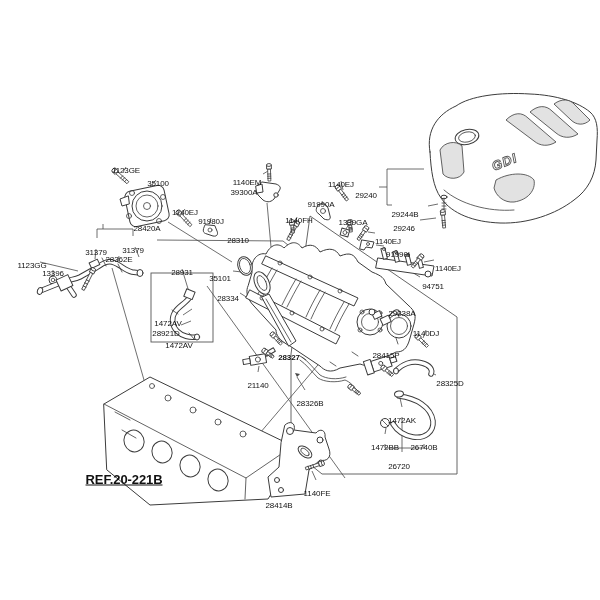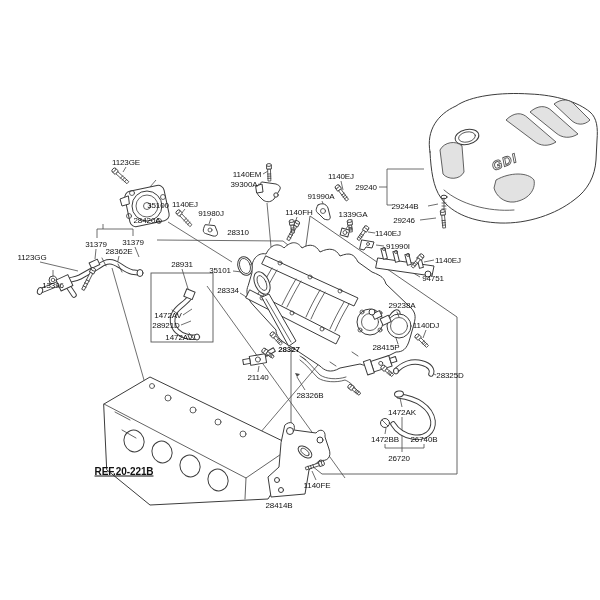--- a/index.html
+++ b/index.html
@@ -1,22 +1,22 @@
 <!DOCTYPE html>
 <html><head>
 <meta charset="utf-8">
 <style>
   html,body{margin:0;padding:0;background:#fff;}
   #stage{position:relative;width:600px;height:600px;background:#ffffff;overflow:hidden;
          font-family:"Liberation Sans",sans-serif;}
   #art{position:absolute;left:0;top:0;}
-  #labels{position:absolute;left:0;top:0;width:600px;height:540px;pointer-events:none;}
+  #labels{position:absolute;left:0;top:8px;width:600px;height:540px;pointer-events:none;}
   .label{position:absolute;font:8px "Liberation Sans",sans-serif;color:#111;
          transform:translate(-50%,-50%);white-space:nowrap;letter-spacing:-0.1px;}
-  .label.bold{font-weight:bold;font-size:10px;}
+  .label.bold{font-weight:bold;font-size:13px;}
   .label.underline{text-decoration:underline;}
   .ln{stroke:#4a4a4a;stroke-width:.8;fill:none;}
   .pt{stroke:#3c3c3c;stroke-width:1;fill:#fff;stroke-linejoin:round;stroke-linecap:round;}
   .pt2{stroke:#3c3c3c;stroke-width:.8;fill:none;stroke-linejoin:round;stroke-linecap:round;}
   .bx{stroke:#555;stroke-width:.9;fill:none;}
   .shade{fill:#e2e2e2;stroke:#3c3c3c;stroke-width:.8;}
   .tube{stroke:#3c3c3c;stroke-width:5.5;fill:none;stroke-linecap:round;}
   .tube2{stroke:#fff;stroke-width:3.6;fill:none;stroke-linecap:round;}
 </style>
 </head>
@@ -416,39 +416,39 @@
           <line x1="12.920000000000002" y1="-2" x2="12.920000000000002" y2="2" stroke="#3c3c3c" stroke-width=".8"></line>
           <line x1="16.34" y1="-2" x2="16.34" y2="2" stroke="#3c3c3c" stroke-width=".8"></line>
           <rect x="-3" y="-2.4" width="4" height="4.8" fill="#fff" stroke="#3c3c3c" stroke-width=".9"></rect>
           <ellipse cx="-3" cy="0" rx="1.4" ry="2.4" fill="#fff" stroke="#3c3c3c" stroke-width=".9"></ellipse>
         </g>
       </g>
 </svg>
 
 <div id="labels">
       <div class="label" style="left: 126px; top: 162px;">1123GE</div>
-      <div class="label" style="left: 158px; top: 175px; margin-top: 30px;">35100</div>
+      <div class="label" style="left: 158px; top: 175px;">35100</div>
       <div class="label" style="left: 247px; top: 174px;">1140EM</div>
       <div class="label" style="left: 244px; top: 184px;">39300A</div>
       <div class="label" style="left: 341px; top: 176px;">1140EJ</div>
       <div class="label" style="left: 321px; top: 196px;">91990A</div>
       <div class="label" style="left: 366px; top: 187px;">29240</div>
       <div class="label" style="left: 405px; top: 206px;">29244B</div>
       <div class="label" style="left: 404px; top: 220px;">29246</div>
       <div class="label" style="left: 185px; top: 204px;">1140EJ</div>
       <div class="label" style="left: 211px; top: 213px;">91980J</div>
       <div class="label" style="left: 299px; top: 212px;">1140FH</div>
       <div class="label" style="left: 353px; top: 214px;">1339GA</div>
       <div class="label" style="left: 238px; top: 232px; text-align: center;">28310</div>
       <div class="label" style="left: 103px; top: 220px; margin-left: 44px;">28420A</div>
       <div class="label" style="left: 96px; top: 244px;">31379</div>
       <div class="label" style="left: 133px; top: 242px;">31379</div>
       <div class="label" style="left: 119px; top: 251px;">28362E</div>
       <div class="label" style="left: 32px; top: 257px;">1123GG</div>
-      <div class="label" style="left: 53px; top: 265px; margin-top: 20px;">13396</div>
+      <div class="label" style="left: 53px; top: 265px;">13396</div>
       <div class="label" style="left: 182px; top: 264px;">28931</div>
       <div class="label" style="left: 220px; top: 270px;">35101</div>
       <div class="label" style="left: 388px; top: 233px;">1140EJ</div>
       <div class="label" style="left: 398px; top: 246px;">91990I</div>
       <div class="label" style="left: 448px; top: 260px;">1140EJ</div>
       <div class="label" style="left: 433px; top: 278px;">94751</div>
       <div class="label" style="left: 228px; top: 290px;">28334</div>
       <div class="label" style="left: 402px; top: 305px;">29238A</div>
       <div class="label" style="left: 168px; top: 315px;">1472AV</div>
       <div class="label" style="left: 166px; top: 325px;">28921D</div>
@@ -457,16 +457,16 @@
       <div class="label" style="left: 386px; top: 347px;">28415P</div>
       <div class="label" style="left: 289px; top: 349px; font-weight: bold;">28327</div>
       <div class="label" style="left: 450px; top: 375px;">28325D</div>
       <div class="label" style="left: 258px; top: 377px;">21140</div>
       <div class="label" style="left: 310px; top: 395px;">28326B</div>
       <div class="label" style="left: 402px; top: 412px;">1472AK</div>
       <div class="label" style="left: 385px; top: 439px;">1472BB</div>
       <div class="label" style="left: 424px; top: 439px;">26740B</div>
       <div class="label" style="left: 399px; top: 458px;">26720</div>
       <div class="label bold underline" style="left: 124px; top: 471px;">REF.20-221B</div>
-      <div class="label" style="left: 279px; top: 497px; margin-top: 8px;">28414B</div>
+      <div class="label" style="left: 279px; top: 497px;">28414B</div>
       <div class="label" style="left: 317px; top: 485px;">1140FE</div>
     </div>
 </div>
 
 </body></html>

